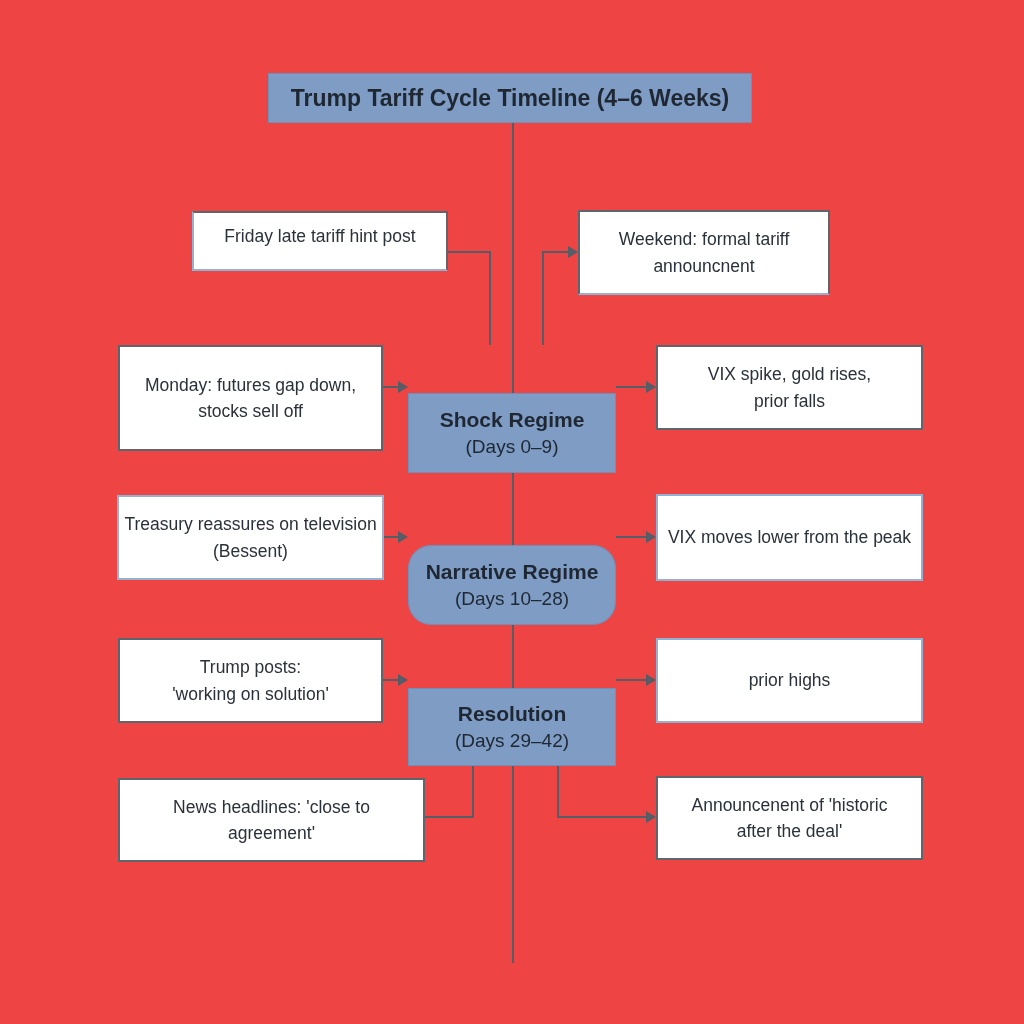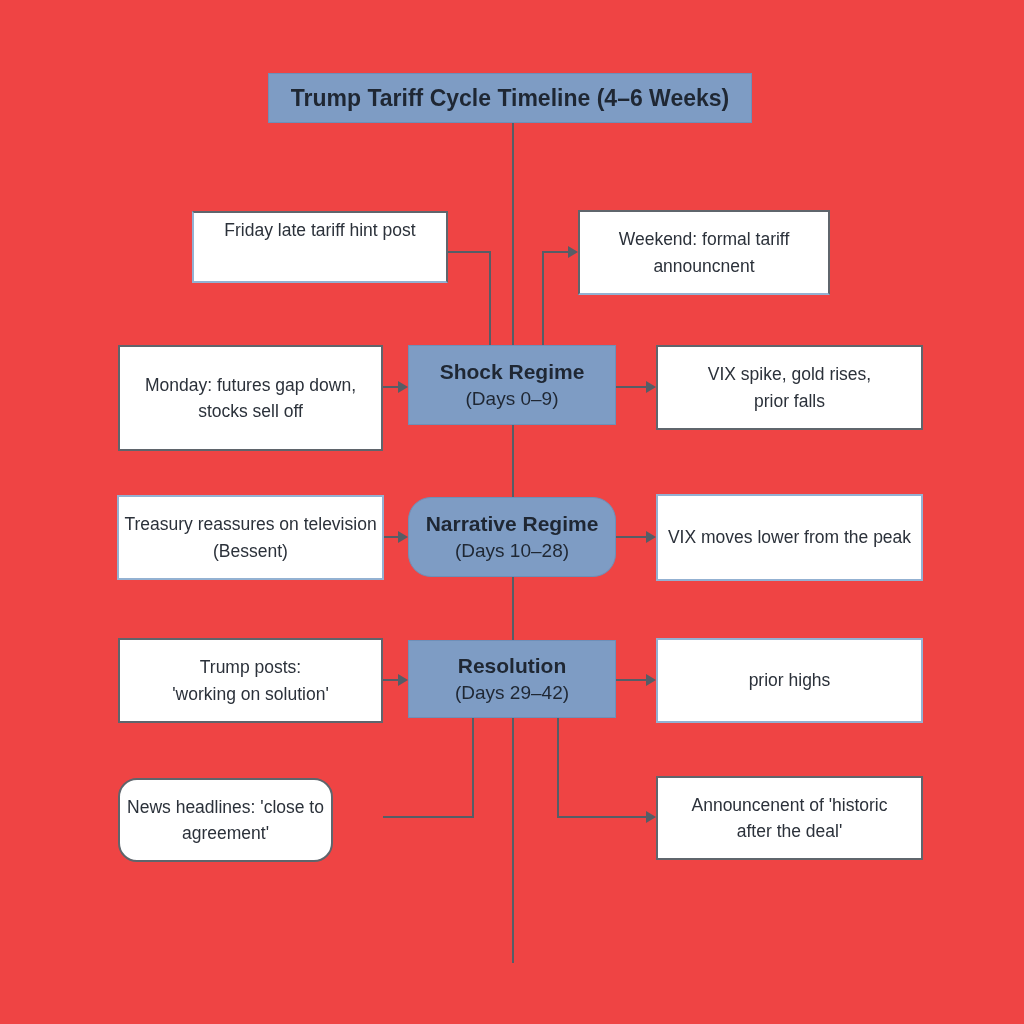--- a/index.html
+++ b/index.html
@@ -29,21 +29,21 @@
     text-align:center;font-size:17.5px;line-height:1.5;box-sizing:border-box;
   }
   .box.dark{border:2px solid var(--dark-border);}
   .box.light{border:2px solid var(--light-border);}
   .box.mixed-a{border:2px solid;border-color:var(--dark-border) var(--dark-border) var(--light-border) var(--light-border);}
   .box.mixed-b{border:2px solid;border-color:var(--dark-border) var(--dark-border) var(--light-border) var(--dark-border);text-align:center;}
   .stage{
     position:absolute;z-index:2;background:var(--stage-fill);
     border:1px solid var(--stage-border);
     display:flex;flex-direction:column;align-items:center;justify-content:center;
-    text-align:center;color:var(--stage-text);box-sizing:border-box;
+    text-align:center;color:var(--stage-text);box-sizing:border-box;margin-top:48px;
   }
   .stage .name{font-weight:bold;font-size:21px;line-height:1.35;}
   .stage .days{font-size:19px;line-height:1.35;}
   .titlebox{
     position:absolute;left:268px;top:73px;width:484px;height:50px;z-index:2;
     background:var(--stage-fill);border:1px solid var(--stage-border);
     display:flex;align-items:center;justify-content:center;
     font-weight:bold;font-size:23px;color:var(--stage-text);box-sizing:border-box;
   }
 </style>
@@ -78,21 +78,21 @@
   <div class="seg" style="left:616px;top:679px;width:31px;height:2px;"></div>
   <div class="arrowhead" style="left:646px;top:674px;"></div>
 
   <div class="seg" style="left:472px;top:718px;width:2px;height:100px;"></div>
   <div class="seg" style="left:383px;top:816px;width:91px;height:2px;"></div>
 
   <div class="seg" style="left:557px;top:718px;width:2px;height:100px;"></div>
   <div class="seg" style="left:557px;top:816px;width:90px;height:2px;"></div>
   <div class="arrowhead" style="left:646px;top:811px;"></div>
 
-  <div class="box mixed-a" style="left:192px;top:211px;width:256px;height:72px;align-items:center;justify-content:flex-start;padding-top:4px;">
+  <div class="box mixed-a" style="left:192px;top:211px;width:256px;height:60px;align-items:center;justify-content:flex-start;padding-top:10px;">
     <span>Friday late tariff hint post</span>
   </div>
   <div class="box mixed-b" style="left:578px;top:210px;width:252px;height:85px;">
     <span>Weekend: formal tariff</span>
     <span>announcnent</span>
   </div>
 
   <div class="box dark" style="left:118px;top:345px;width:265px;height:106px;">
     <span>Monday: futures gap down,</span>
     <span>stocks sell off</span>
@@ -123,21 +123,21 @@
     <span>'working on solution'</span>
   </div>
   <div class="stage" style="left:408px;top:640px;width:208px;height:78px;">
     <span class="name">Resolution</span>
     <span class="days">(Days 29–42)</span>
   </div>
   <div class="box light" style="left:656px;top:638px;width:267px;height:85px;">
     <span>prior highs</span>
   </div>
 
-  <div class="box dark" style="left:118px;top:778px;width:215px;height:84px;border-radius:19px;">
+  <div class="box dark" style="left:118px;top:778px;width:307px;height:84px;">
     <span>News headlines: 'close to</span>
     <span>agreement'</span>
   </div>
   <div class="box dark" style="left:656px;top:776px;width:267px;height:84px;">
     <span>Announcenent of 'historic</span>
     <span>after the deal'</span>
   </div>
 
 </div>
 

